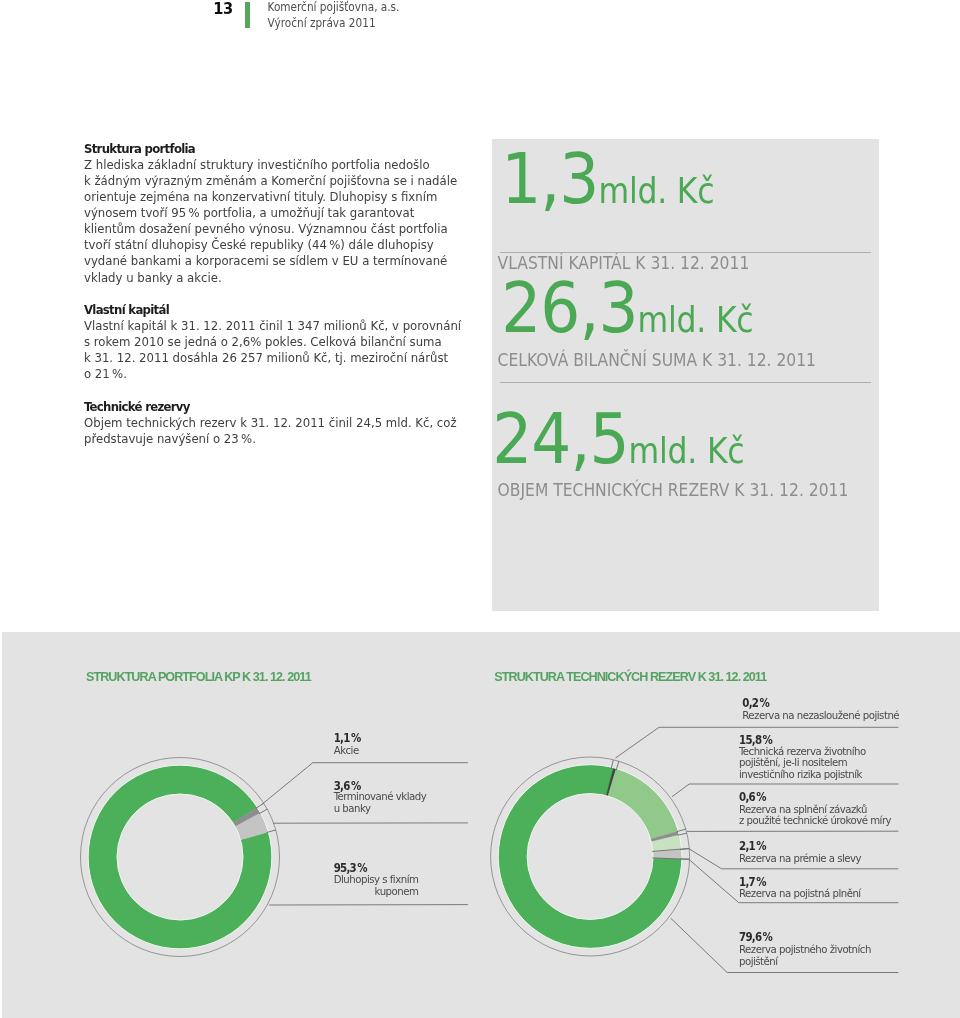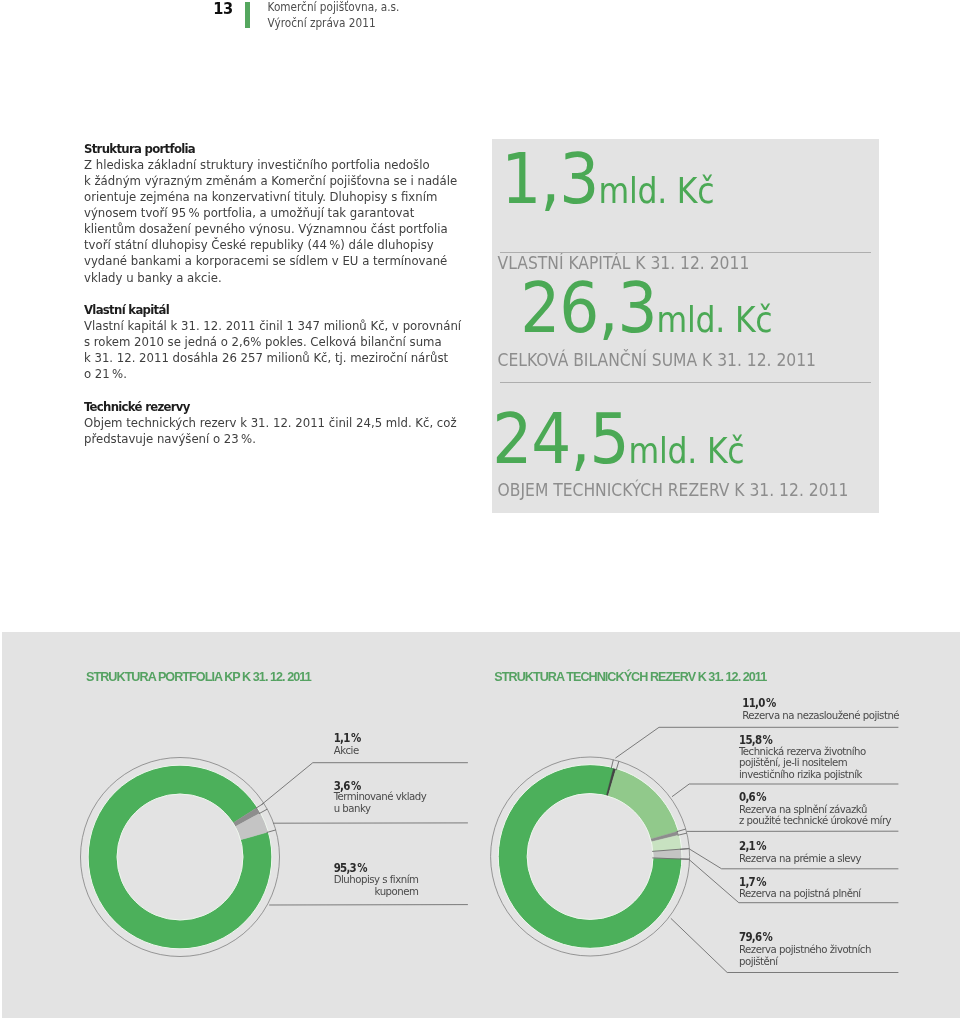--- a/index.html
+++ b/index.html
@@ -12,21 +12,21 @@
   #hdr-bar{position:absolute;left:245px;top:2px;width:4.6px;height:25.6px;background:#55a75f;}
   #hdr-lines{position:absolute;left:267.6px;top:-0.8px;font-size:11.7px;line-height:16.2px;color:#4d4d4d;}
 
   
   #copy{position:absolute;left:84px;top:140.5px;width:400px;font-size:13px;line-height:16.14px;color:#3f3f3f;}
   .sec{margin:0 0 16.14px 0;}
   .sec-h{font-weight:bold;color:#1d1d1d;letter-spacing:-0.7px;}
   .sec-p{white-space:pre-line;}
 
   
-  #panel{position:absolute;left:492.3px;top:138.8px;width:386.8px;height:374px;background:#e3e3e3;}
+  #panel{position:absolute;left:492.3px;top:138.8px;width:386.8px;height:472px;background:#e3e3e3;}
   .hl-num{position:absolute;color:#4ba955;white-space:nowrap;}
   .hl-big{font-size:70px;letter-spacing:-1px;}
   .hl-unit{font-size:35px;letter-spacing:-0.2px;}
   .hl-lbl{position:absolute;font-size:17.3px;color:#8d8d8d;white-space:nowrap;}
   .hl-rule{position:absolute;height:1px;background:#aeaeae;}
 
   
   #band{position:absolute;left:2px;top:632px;width:960px;height:386px;background:#e3e3e3;}
   .ch-title{position:absolute;font-family:"Liberation Sans",sans-serif;font-size:12.6px;font-weight:bold;color:#55a262;letter-spacing:-0.95px;white-space:nowrap;}
   .cal-pct{position:absolute;font-size:11.4px;font-weight:bold;color:#2b2b2b;letter-spacing:-0.75px;white-space:nowrap;}
@@ -67,21 +67,21 @@
       <div class="sec">
         <div class="sec-h">Technické rezervy</div>
         <div class="sec-p">Objem technických rezerv k 31. 12. 2011 činil 24,5 mld. Kč, což
 představuje navýšení o 23 %.</div>
       </div>
     </div>
 
   <div id="panel">
       <div class="hl-num" style="left: 9px; top: -0.6px;"><span class="hl-big">1,3</span><span class="hl-unit">mld. Kč</span></div>
       <div class="hl-lbl" style="left: 5.3px; top: 82.2px; margin-top: 32px;">VLASTNÍ KAPITÁL K 31. 12. 2011</div>
-      <div class="hl-num" style="left: 9px; top: 128.2px; margin-left: 19px;"><span class="hl-big">26,3</span><span class="hl-unit">mld. Kč</span></div>
+      <div class="hl-num" style="left: 9px; top: 128.2px;"><span class="hl-big">26,3</span><span class="hl-unit">mld. Kč</span></div>
       <div class="hl-lbl" style="left: 5.3px; top: 211px;">CELKOVÁ BILANČNÍ SUMA K 31. 12. 2011</div>
       <div class="hl-num" style="left: 0; top: 258.8px;"><span class="hl-big">24,5</span><span class="hl-unit">mld. Kč</span></div>
       <div class="hl-lbl" style="left: 5.3px; top: 341.1px;">OBJEM TECHNICKÝCH REZERV K 31. 12. 2011</div>
       <div class="hl-rule" style="left: 8px; top: 113.7px; width: 371px;"></div>
       <div class="hl-rule" style="left: 8px; top: 243.1px; width: 371px;"></div>
     </div>
 
   <div id="band">
       <svg width="960" height="386" viewBox="0 0 960 386" style="left: 0px; top: 0px;">
         <g>
@@ -125,21 +125,21 @@
       <div class="ch-title" style="left: 84px; top: 37.5px;">STRUKTURA PORTFOLIA KP K 31. 12. 2011</div>
       <div class="cal-pct" style="left: 331.7px; top: 99.2px;">1,1 %</div>
       <div class="cal-txt" style="left: 331.7px; top: 112.5px;">Akcie</div>
       <div class="cal-pct" style="left: 331.7px; top: 147px;">3,6 %</div>
       <div class="cal-txt" style="left: 331.7px; top: 159.1px;">Terminované vklady
 u banky</div>
       <div class="cal-pct" style="left: 331.7px; top: 229.3px;">95,3 %</div>
       <div class="cal-txt" style="left: 331.7px; top: 242.3px; text-align: right;">Dluhopisy s fixním
 kuponem</div>
       <div class="ch-title" style="left: 492.3px; top: 37.5px;">STRUKTURA TECHNICKÝCH REZERV K 31. 12. 2011</div>
-      <div class="cal-pct" style="left: 740.3px; top: 64.3px;">11,0 %</div>
+      <div class="cal-pct" style="left: 740.3px; top: 64.3px;">0,2 %</div>
       <div class="cal-txt" style="left: 740.3px; top: 77.9px;">Rezerva na nezasloužené pojistné</div>
       <div class="cal-pct" style="left: 737px; top: 101.1px;">15,8 %</div>
       <div class="cal-txt" style="left: 737px; top: 113.8px;">Technická rezerva životního
 pojištění, je-li nositelem
 investičního rizika pojistník</div>
       <div class="cal-pct" style="left: 737px; top: 158px;">0,6 %</div>
       <div class="cal-txt" style="left: 737px; top: 171.5px;">Rezerva na splnění závazků
 z použité technické úrokové míry</div>
       <div class="cal-pct" style="left: 737px; top: 207.3px;">2,1 %</div>
       <div class="cal-txt" style="left: 737px; top: 221.4px;">Rezerva na prémie a slevy</div>

